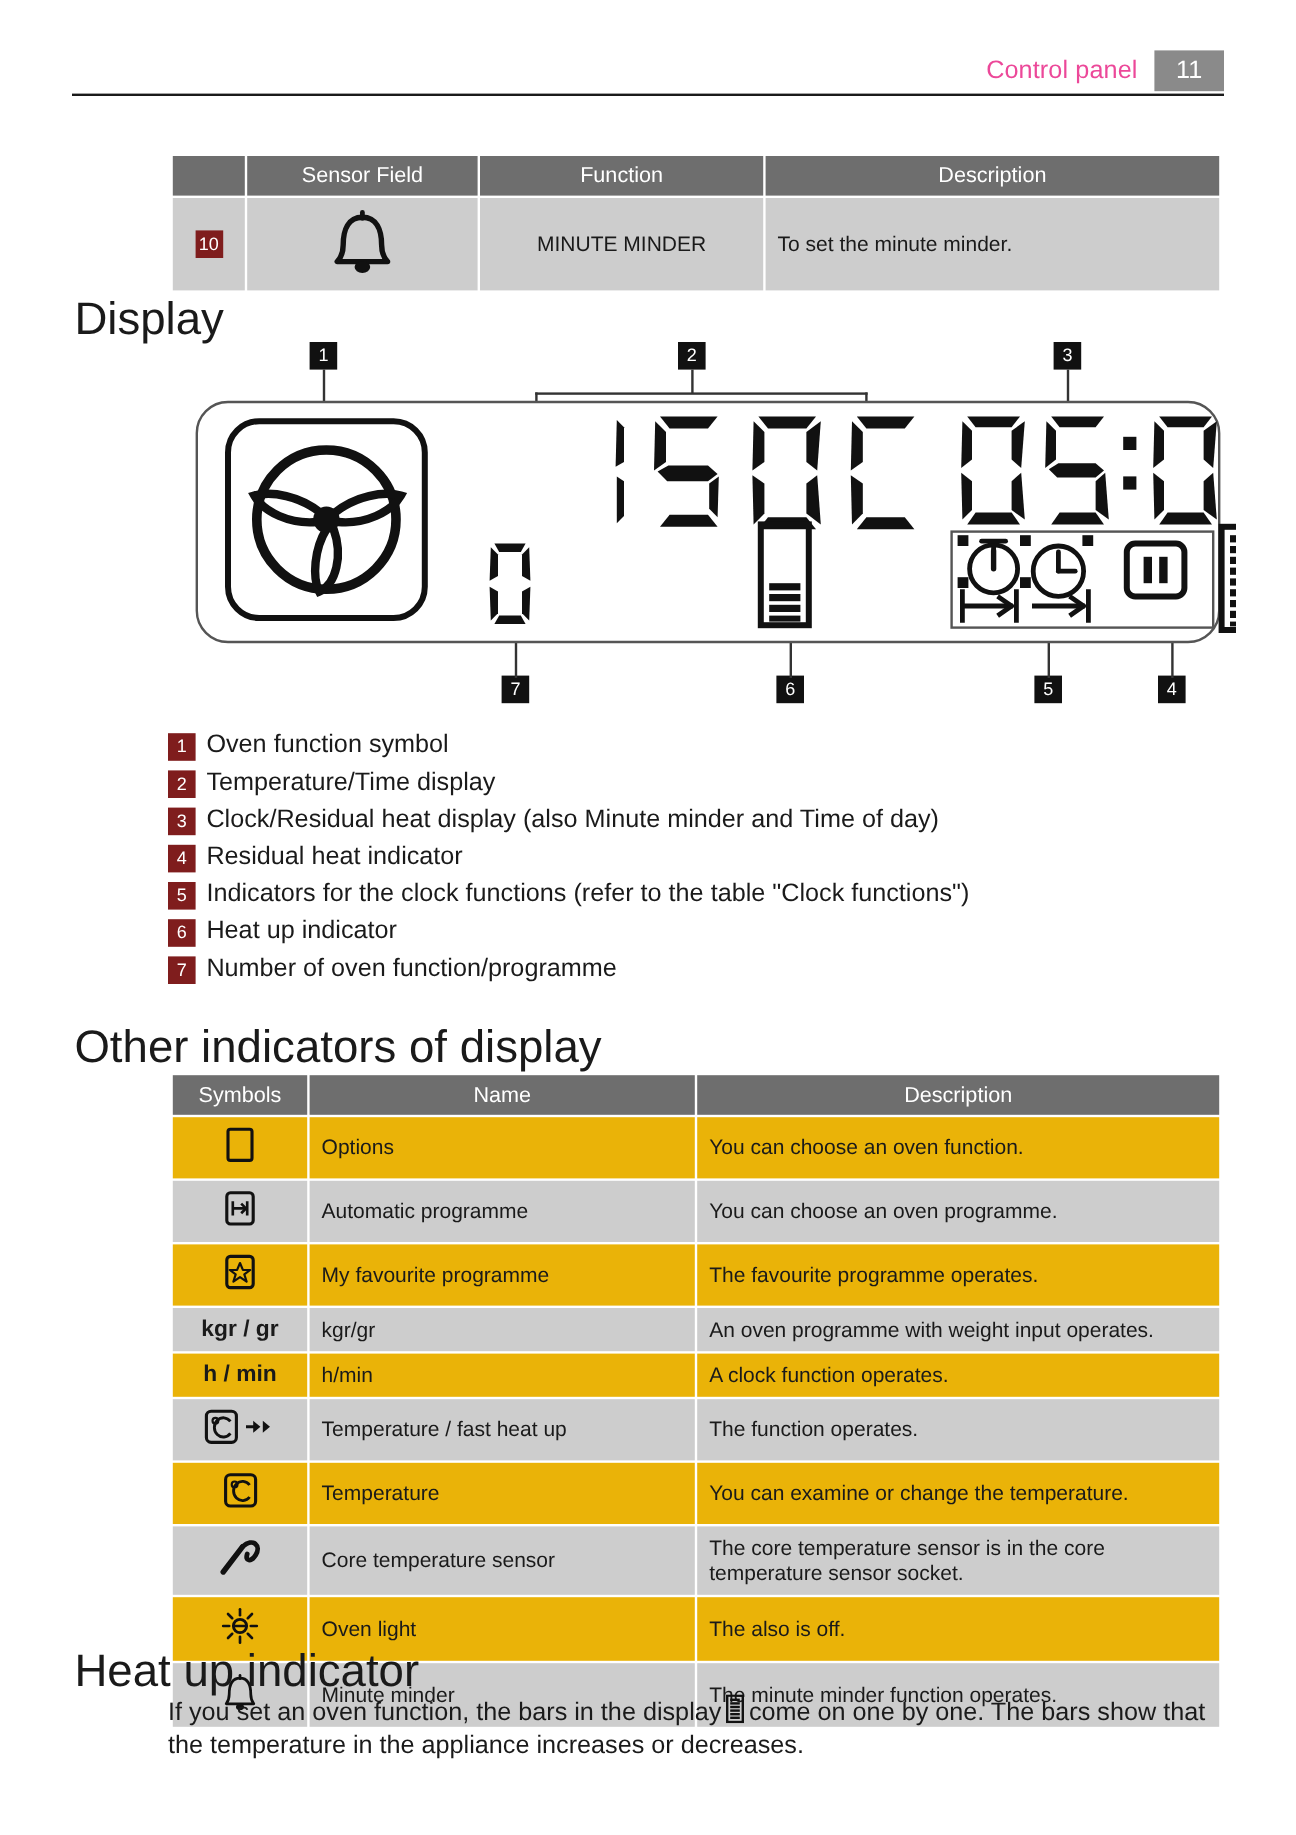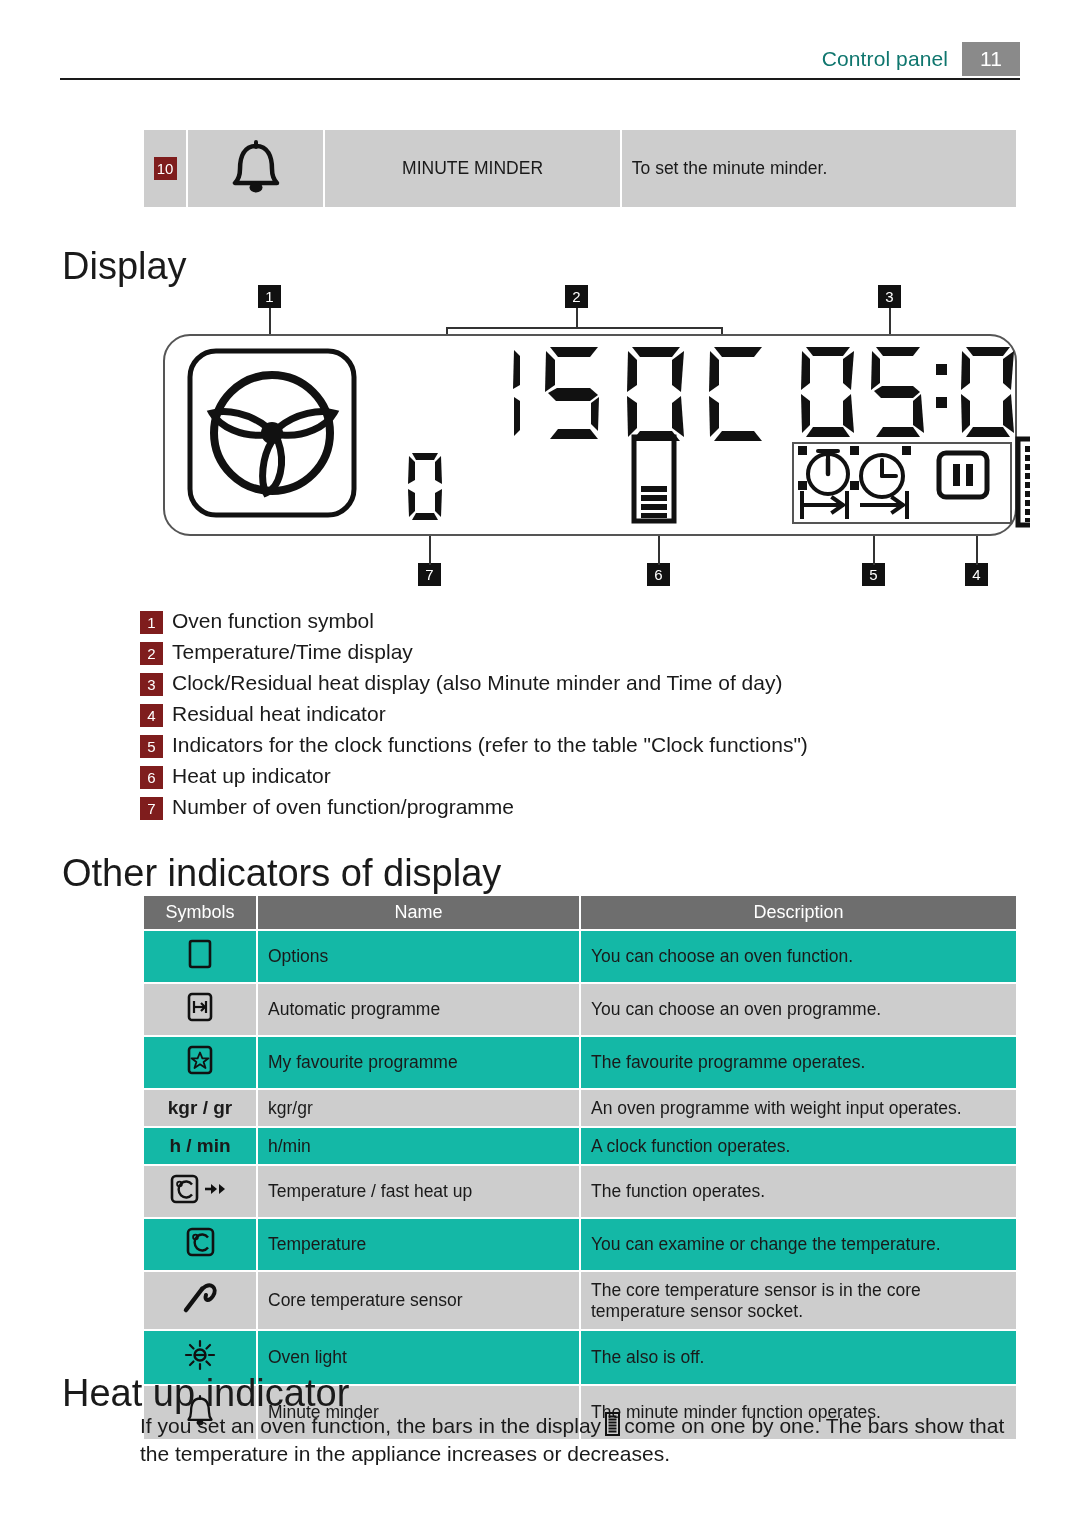--- a/index.html
+++ b/index.html
@@ -22,21 +22,21 @@
     top: 40px;
     left: 60px;
     right: 60px;
     height: 38px;
     display: flex;
     align-items: center;
     justify-content: flex-end;
   }
   .header-title {
     font-size: 21px;
-    color: #0f766e;
+    color: #ec4899;
     letter-spacing: 0.1px;
     margin-right: 14px;
   }
   .page-number-box {
     background: #8a8a8a;
     color: #ffffff;
     font-size: 21px;
     min-width: 58px;
     height: 34px;
     display: flex;
@@ -67,21 +67,21 @@
     padding: 6px 8px;
     text-align: center;
     vertical-align: middle;
   }
   .tbl td {
     background: #cdcdcd;
     padding: 7px 10px;
     vertical-align: middle;
     color: #1a1a1a;
   }
-  .tbl td.light { background: #14b8a6; }
+  .tbl td.light { background: #eab308; }
   .tbl td.sym { text-align: center; }
 
   
   .num-chip {
     display: inline-flex;
     align-items: center;
     justify-content: center;
     background: #7f1d1d;
     color: #ffffff;
     font-size: 15px;
@@ -158,20 +158,26 @@
 <body>
 
 <div class="page-header">
   <span class="header-title">Control panel</span>
   <span class="page-number-box">11</span>
 </div>
 <div class="header-rule"></div>
 
 <table class="tbl" id="sensor-table">
   <tbody>
+      <tr>
+    <th style="width:44px;"></th>
+    <th style="width:176px;">Sensor Field</th>
+    <th style="width:220px;">Function</th>
+    <th>Description</th>
+  </tr>
   <tr>
     <td class="sym" style="padding:0;">
       <span class="num-chip">10</span>
     </td>
     <td class="sym">
       <svg width="54" height="58" viewBox="0 0 54 58">
         <path d="M27 5 L27 10" stroke="#111" stroke-width="4" stroke-linecap="round" fill="none"></path>
         <path d="M27 9 C15 9 11 20 11 32 C11 40 8 44 6 46 L48 46 C46 44 43 40 43 32 C43 20 39 9 27 9 Z" fill="none" stroke="#111" stroke-width="4.5" stroke-linejoin="round"></path>
         <ellipse cx="27" cy="50.5" rx="6.5" ry="5" fill="#111"></ellipse>
       </svg>

